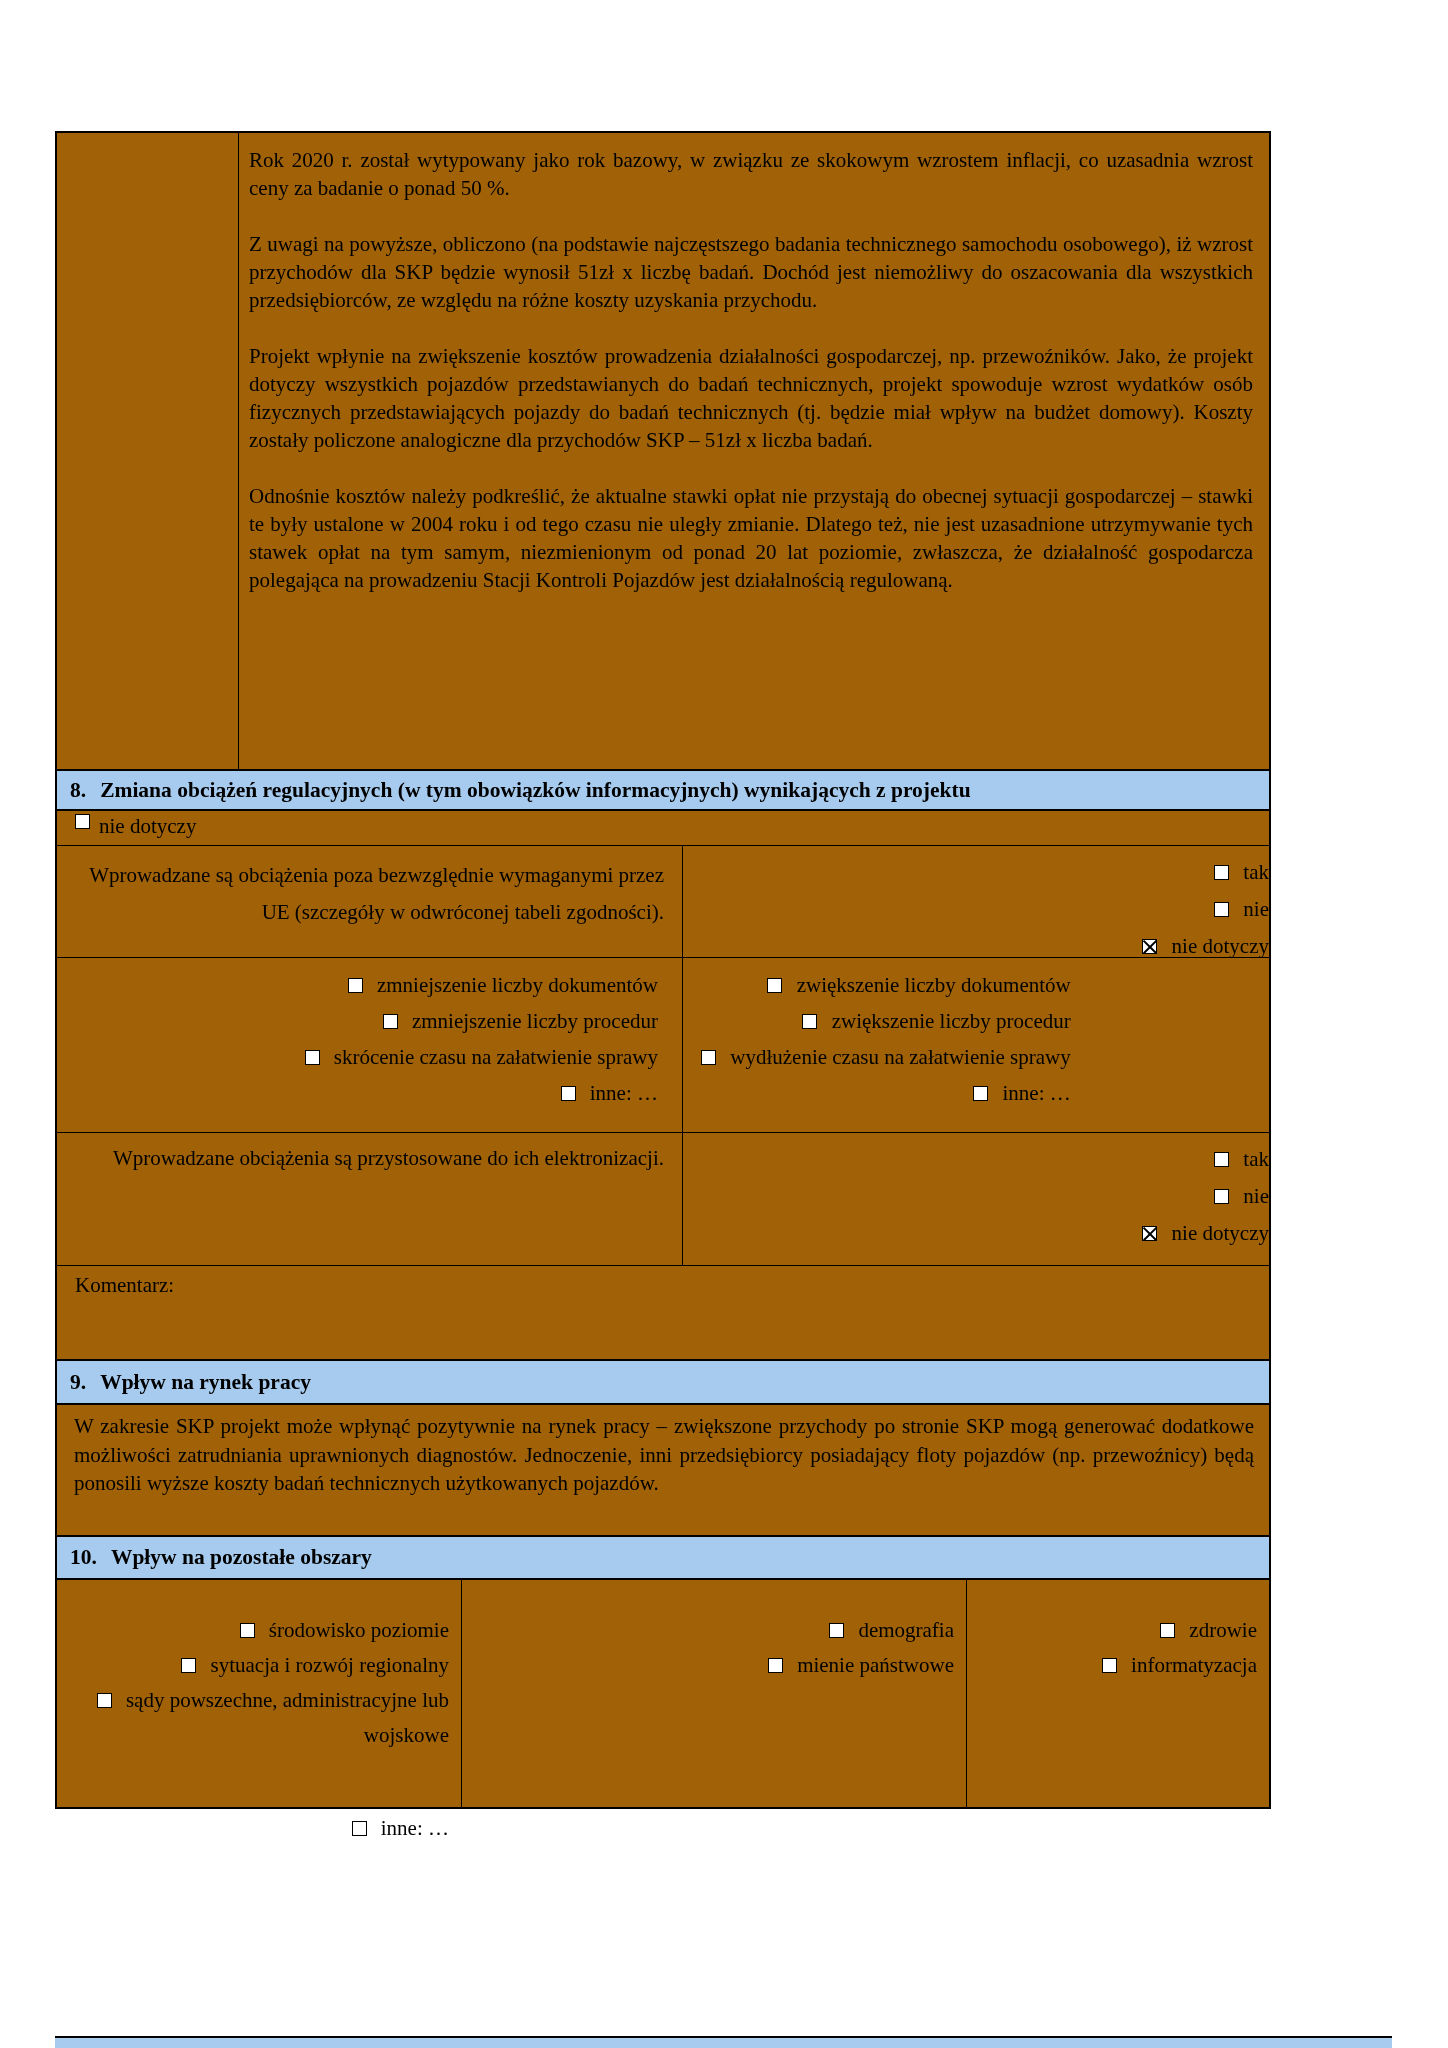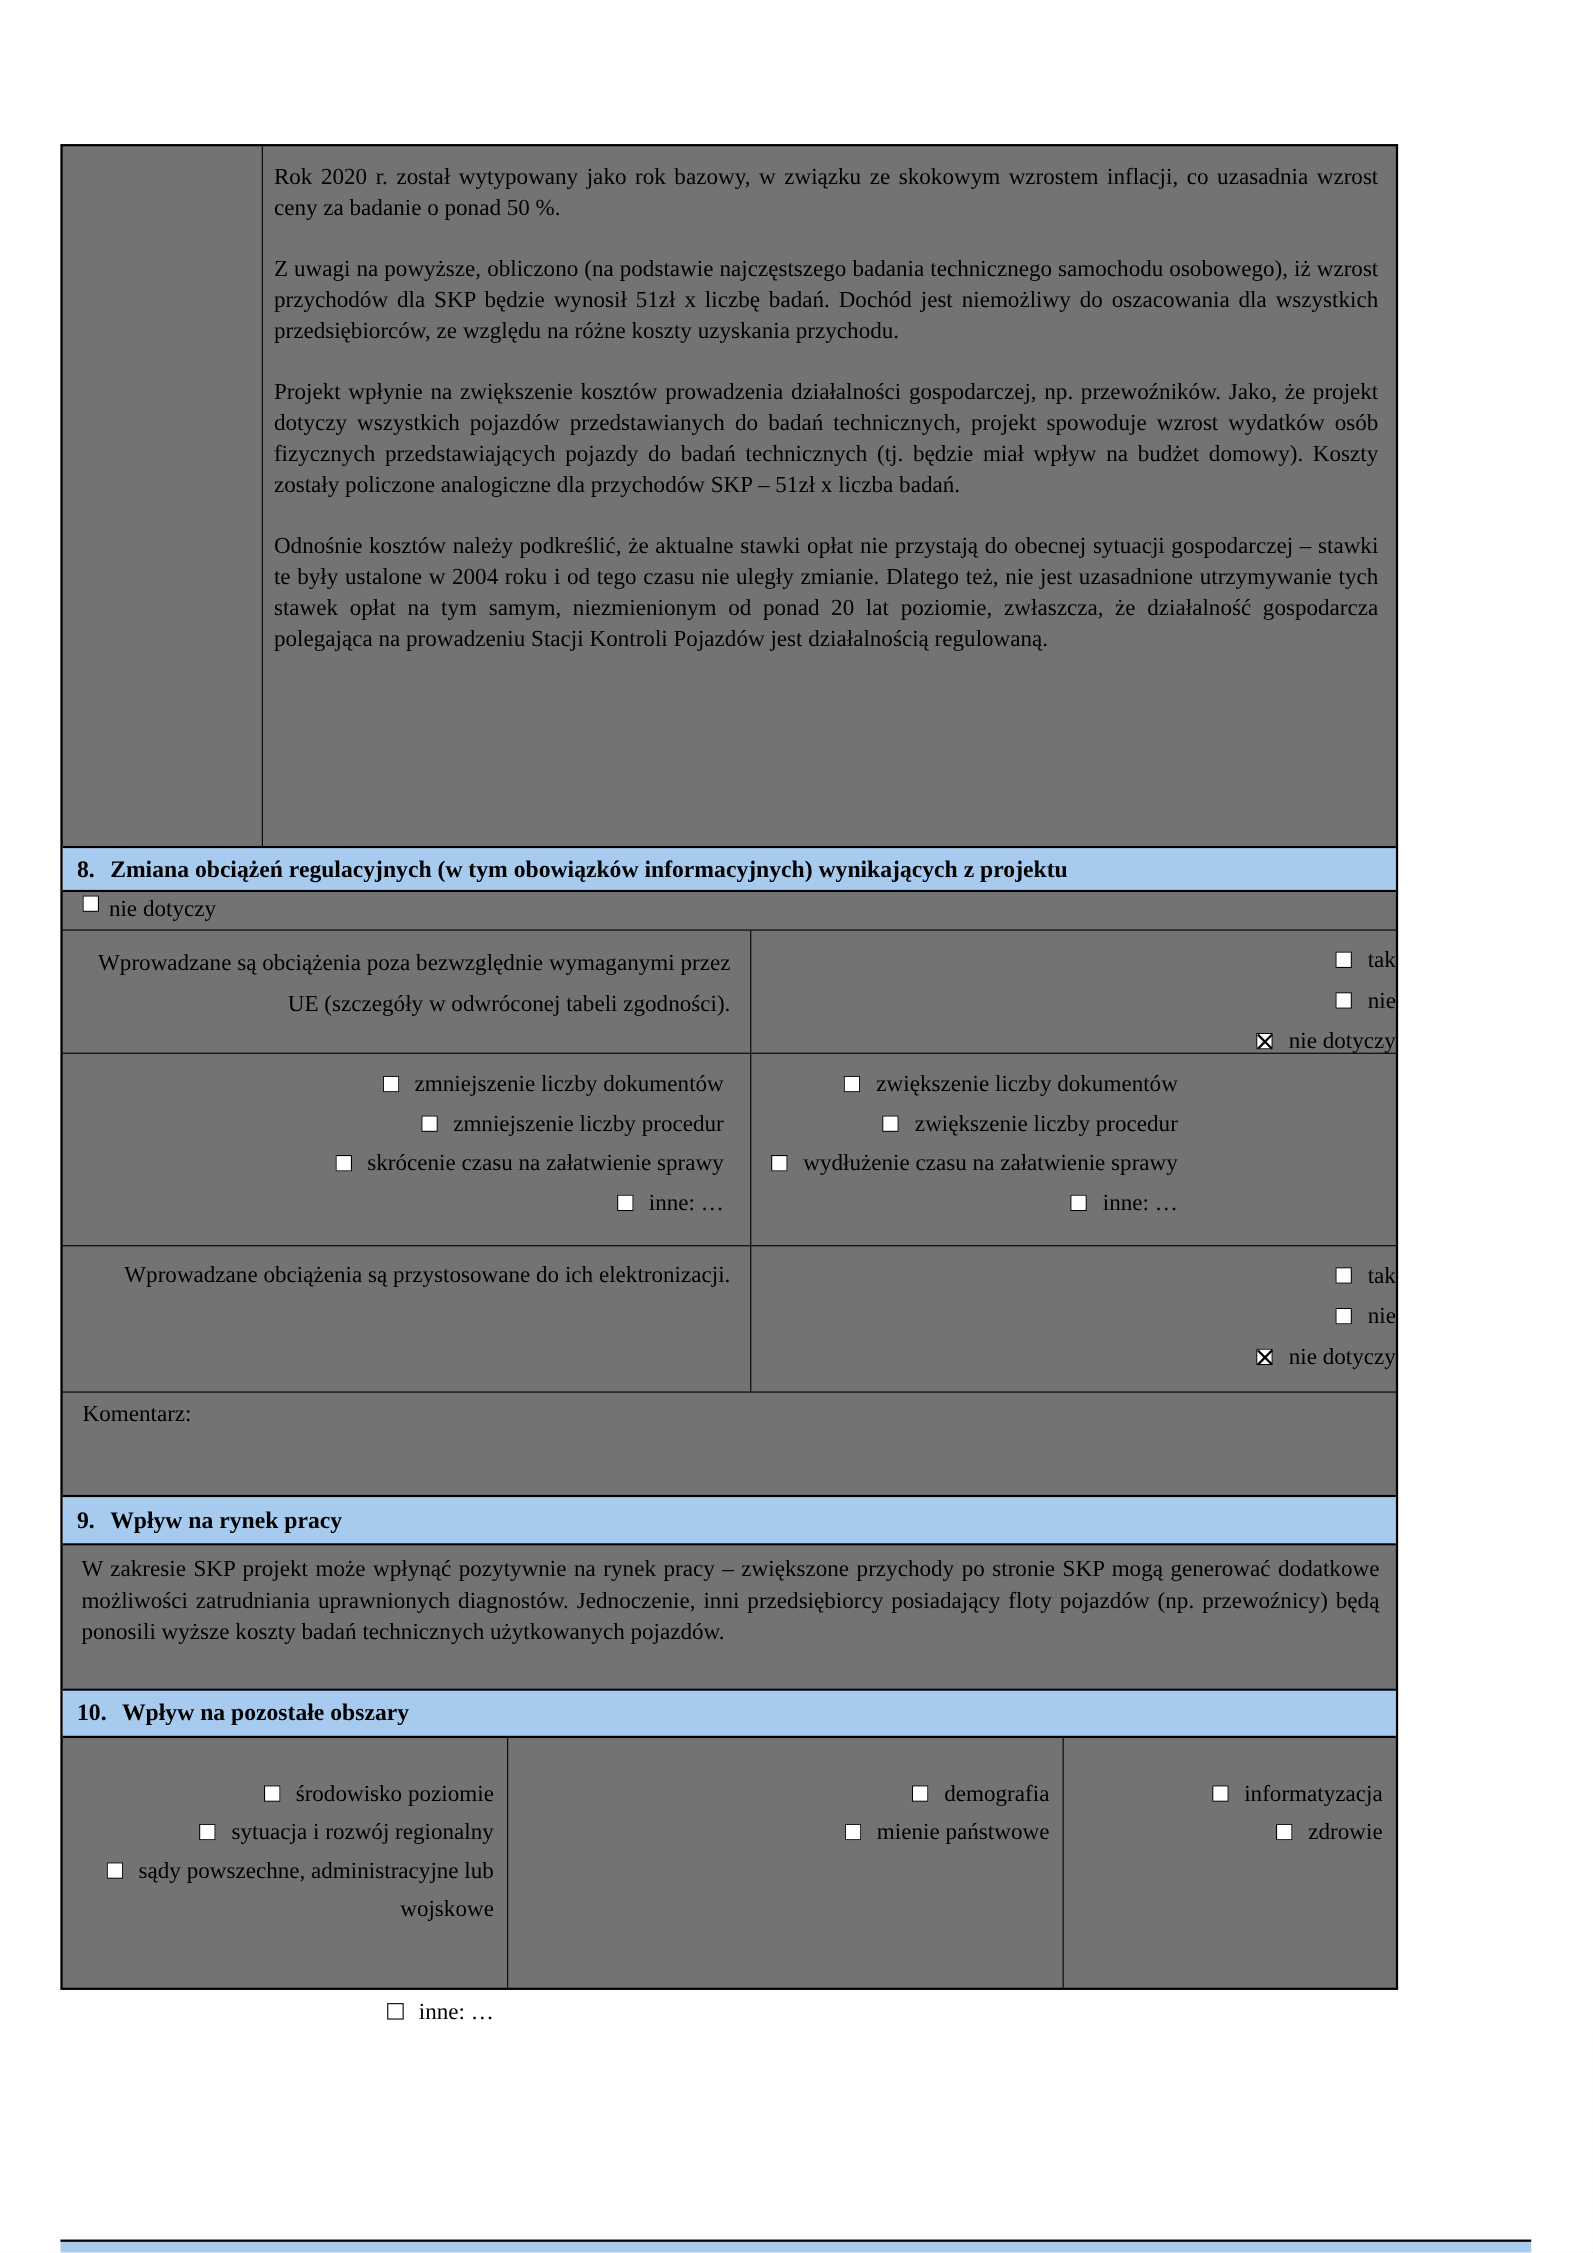--- a/index.html
+++ b/index.html
@@ -12,21 +12,21 @@
     font-family: "Liberation Serif", serif;
     color: #000;
     overflow: hidden;
   }
   .doc-table {
     position: absolute;
     left: 55px;
     top: 131px;
     width: 1216px;
     border: 2px solid #000;
-    background: #737373;
+    background: #a16207;
   }
   .row { display: flex; border-top: 1.5px solid #000; }
   .row.first { border-top: none; }
   .cell { position: relative; text-align: right; }
   .v-divider { border-right: 1.5px solid #000; }
 
   
   .row-a { height: 636px; }
   .left-stub { width: 182px; }
   .text-cell {
@@ -274,24 +274,24 @@
           <span>demografia</span>
         </div>
         <div class="cb-line">
           <span class="cb"></span>
           <span>mienie państwowe</span>
         </div>
       </div>
       <div class="cell s10-col s10-c3">
         <div class="cb-line">
           <span class="cb"></span>
+          <span>zdrowie</span>
+        </div>
+        <div class="cb-line">
+          <span class="cb"></span>
           <span>informatyzacja</span>
-        </div>
-        <div class="cb-line">
-          <span class="cb"></span>
-          <span>zdrowie</span>
         </div>
       </div>
     </div>
   </div>
 
   <div class="bottom-sliver"></div>
 </div>
 
 </body></html>

